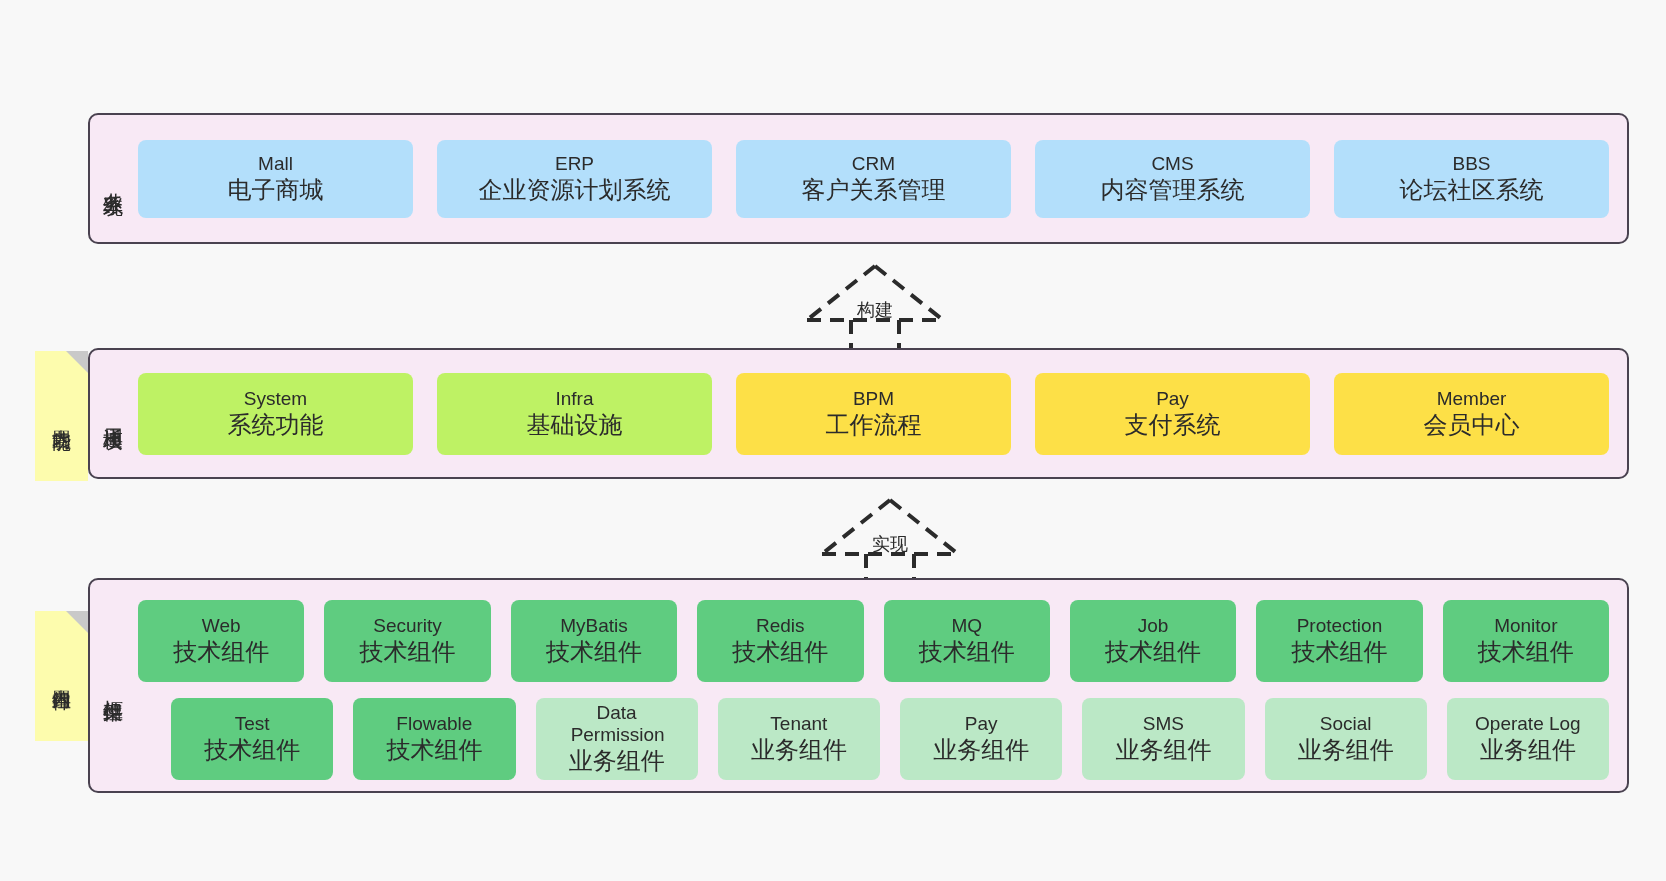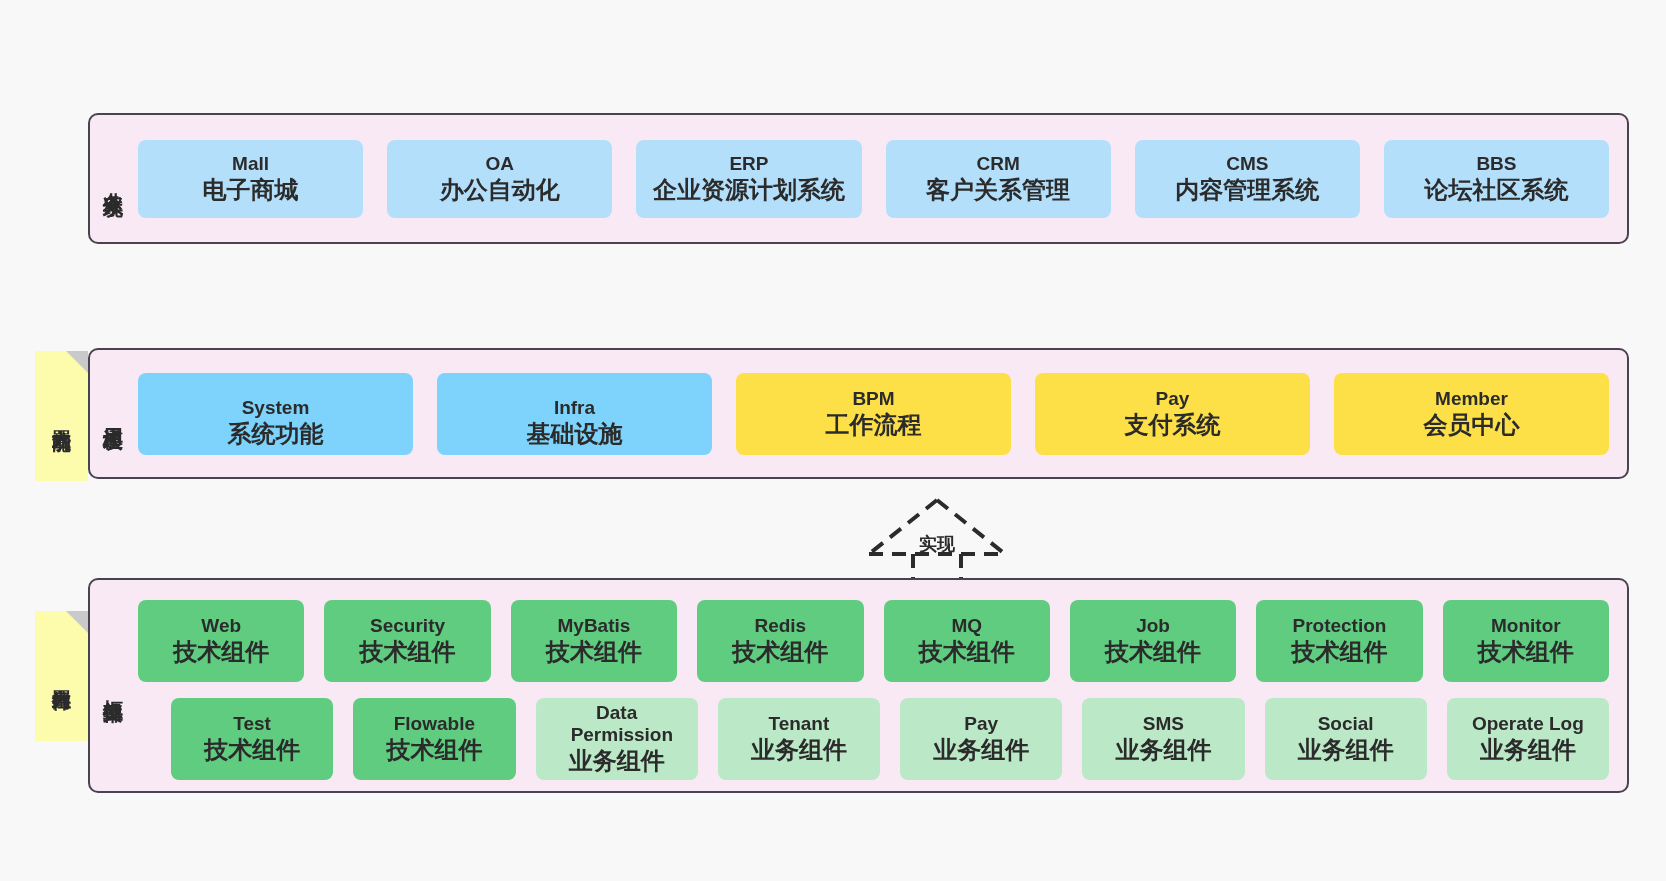--- a/index.html
+++ b/index.html
@@ -8,21 +8,20 @@
     width: 1666px; height: 881px;
     background: #f8f8f8;
     font-family: "Liberation Sans", "DejaVu Sans", sans-serif;
     overflow: hidden;
   }
   #canvas {
     position: relative;
     width: 1666px;
     height: 881px;
     background: #f8f8f8;
-    font-weight: bold;
   }
 
   
   .section {
     position: absolute;
     background: #f8e9f5;
     border: 2px solid #4a4250;
     border-radius: 10px;
     display: flex;
     align-items: stretch;
@@ -71,21 +70,21 @@
   }
   .card .title {
     font-size: 19px;
   }
   .card .sub {
     font-size: 24px;
   }
   .card.two-line-title .title { line-height: 1.15; }
 
   .c-blue       { background: #b3dffb; }
-  .c-red        { background: #7dd3fc; justify-content: flex-end; }
+  .c-red        { background: #bef264; }
   .c-pink       { background: #fde047; }
   .c-green      { background: #5fcc80; }
   .c-greenlight { background: #bbe8c6; }
 
   
   .h-sys  { height: 78px; }
   .h-mod  { height: 82px; }
   .h-comp { height: 82px; }
 
   
@@ -137,43 +136,50 @@
 
   <div class="section" id="sec-business" style="left:88px; top:113px; width:1541px; height:131px;">
     <div class="section-label">业务系统</div>
     <div class="section-body">
       <div class="row">
         <div class="card c-blue h-sys">
           <div class="title">Mall</div>
           <div class="sub">电子商城</div>
         </div>
         <div class="card c-blue h-sys">
-          <div class="title">OA</div>
-          <div class="sub">办公自动化</div>
-        </div>
-        <div class="card c-blue h-sys">
           <div class="title">ERP</div>
           <div class="sub">企业资源计划系统</div>
         </div>
         <div class="card c-blue h-sys">
           <div class="title">CRM</div>
           <div class="sub">客户关系管理</div>
         </div>
         <div class="card c-blue h-sys">
           <div class="title">CMS</div>
           <div class="sub">内容管理系统</div>
         </div>
         <div class="card c-blue h-sys">
           <div class="title">BBS</div>
           <div class="sub">论坛社区系统</div>
         </div>
       </div>
     </div>
   </div>
 
+  <div class="arrow" style="left:795px; top:262px; width:160px; height:98px;">
+    <svg viewBox="0 0 160 98" xmlns="http://www.w3.org/2000/svg">
+      <path d="M 80 4 L 148 58" fill="none" stroke="#2b2b2b" stroke-width="4" stroke-dasharray="14 9" stroke-linecap="butt"></path>
+      <path d="M 80 4 L 12 58" fill="none" stroke="#2b2b2b" stroke-width="4" stroke-dasharray="14 9" stroke-linecap="butt"></path>
+      <path d="M 12 58 L 148 58" fill="none" stroke="#2b2b2b" stroke-width="4" stroke-dasharray="14 9" stroke-linecap="butt"></path>
+      <path d="M 56 58 L 56 96" fill="none" stroke="#2b2b2b" stroke-width="4" stroke-dasharray="14 9" stroke-linecap="butt"></path>
+      <path d="M 104 58 L 104 96" fill="none" stroke="#2b2b2b" stroke-width="4" stroke-dasharray="14 9" stroke-linecap="butt"></path>
+      <path d="M 56 94 L 104 94" fill="none" stroke="#2b2b2b" stroke-width="4" stroke-dasharray="14 9" stroke-linecap="butt"></path>
+    </svg>
+    <div class="arrow-label">构建</div>
+  </div>
 
   <div class="note" style="left:35px; top:351px; width:53px; height:130px;">内置功能</div>
 
   <div class="section" id="sec-modules" style="left:88px; top:348px; width:1541px; height:131px;">
     <div class="section-label">通用模块</div>
     <div class="section-body">
       <div class="row">
         <div class="card c-red h-mod">
           <div class="title">System</div>
           <div class="sub">系统功能</div>
@@ -191,21 +197,21 @@
           <div class="sub">支付系统</div>
         </div>
         <div class="card c-pink h-mod">
           <div class="title">Member</div>
           <div class="sub">会员中心</div>
         </div>
       </div>
     </div>
   </div>
 
-  <div class="arrow" style="left:857px; top:496px; width:160px; height:98px;">
+  <div class="arrow" style="left:810px; top:496px; width:160px; height:98px;">
     <svg viewBox="0 0 160 98" xmlns="http://www.w3.org/2000/svg">
       <path d="M 80 4 L 148 58" fill="none" stroke="#2b2b2b" stroke-width="4" stroke-dasharray="14 9" stroke-linecap="butt"></path>
       <path d="M 80 4 L 12 58" fill="none" stroke="#2b2b2b" stroke-width="4" stroke-dasharray="14 9" stroke-linecap="butt"></path>
       <path d="M 12 58 L 148 58" fill="none" stroke="#2b2b2b" stroke-width="4" stroke-dasharray="14 9" stroke-linecap="butt"></path>
       <path d="M 56 58 L 56 96" fill="none" stroke="#2b2b2b" stroke-width="4" stroke-dasharray="14 9" stroke-linecap="butt"></path>
       <path d="M 104 58 L 104 96" fill="none" stroke="#2b2b2b" stroke-width="4" stroke-dasharray="14 9" stroke-linecap="butt"></path>
       <path d="M 56 94 L 104 94" fill="none" stroke="#2b2b2b" stroke-width="4" stroke-dasharray="14 9" stroke-linecap="butt"></path>
     </svg>
     <div class="arrow-label">实现</div>
   </div>

